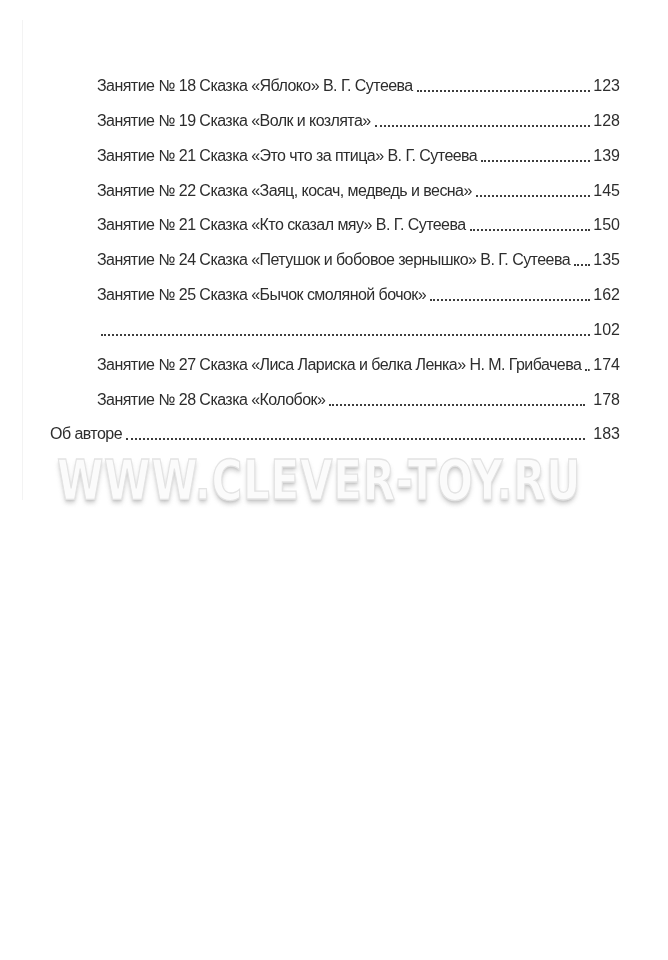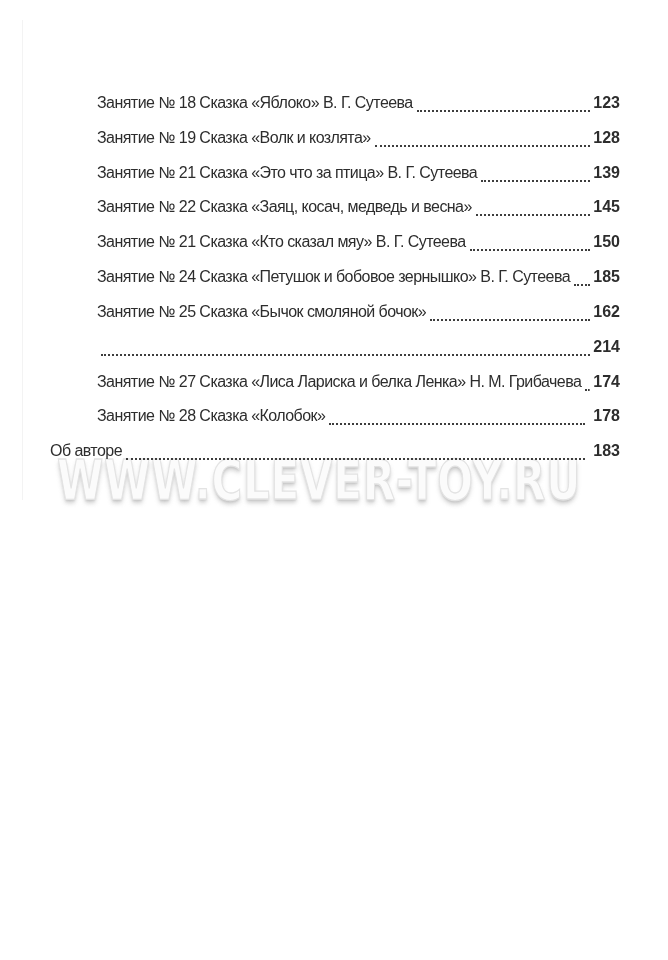--- a/index.html
+++ b/index.html
@@ -50,21 +50,21 @@
   }
   .toc {
     position: absolute;
     left: 50px;
     right: 48px;
     top: 77px;
     z-index: 2;
   }
   .toc-row {
     display: flex;
-    align-items: flex-end;
+    align-items: flex-start;
     height: 34.85px;
     padding-left: 47px;
     font-size: 16px;
     letter-spacing: -0.55px;
     color: #2d2d2d;
   }
   .toc-row.flush {
     padding-left: 0;
   }
   .toc-label {
@@ -75,21 +75,20 @@
     flex: 1 1 0;
     min-width: 0;
     height: 13px;
     border-bottom: 2px dotted #3d3d3d;
     margin-left: 4px;
   }
   .toc-page {
     flex: 0 0 auto;
     padding-left: 3px;
     letter-spacing: 0;
-    font-weight: bold;
   }
   .toc-row.gap .toc-page {
     padding-left: 8px;
   }
 </style>
 </head>
 <body>
 
 <div class="page">
   <div class="scan-edge"></div>
@@ -116,30 +115,30 @@
     <span class="toc-page">145</span>
   </div>
       <div class="toc-row">
     <span class="toc-label">Занятие № 21 Сказка «Кто сказал мяу» В. Г. Сутеева</span>
     <span class="toc-dots"></span>
     <span class="toc-page">150</span>
   </div>
       <div class="toc-row">
     <span class="toc-label">Занятие № 24 Сказка «Петушок и бобовое зернышко» В. Г. Сутеева</span>
     <span class="toc-dots"></span>
-    <span class="toc-page">185</span>
+    <span class="toc-page">135</span>
   </div>
       <div class="toc-row">
     <span class="toc-label">Занятие № 25 Сказка «Бычок смоляной бочок»</span>
     <span class="toc-dots"></span>
     <span class="toc-page">162</span>
   </div>
       <div class="toc-row">
     <span class="toc-dots"></span>
-    <span class="toc-page">214</span>
+    <span class="toc-page">102</span>
   </div>
       <div class="toc-row">
     <span class="toc-label">Занятие № 27 Сказка «Лиса Лариска и белка Ленка» Н. М. Грибачева</span>
     <span class="toc-dots"></span>
     <span class="toc-page">174</span>
   </div>
       <div class="toc-row gap">
     <span class="toc-label">Занятие № 28 Сказка «Колобок»</span>
     <span class="toc-dots"></span>
     <span class="toc-page">178</span>

